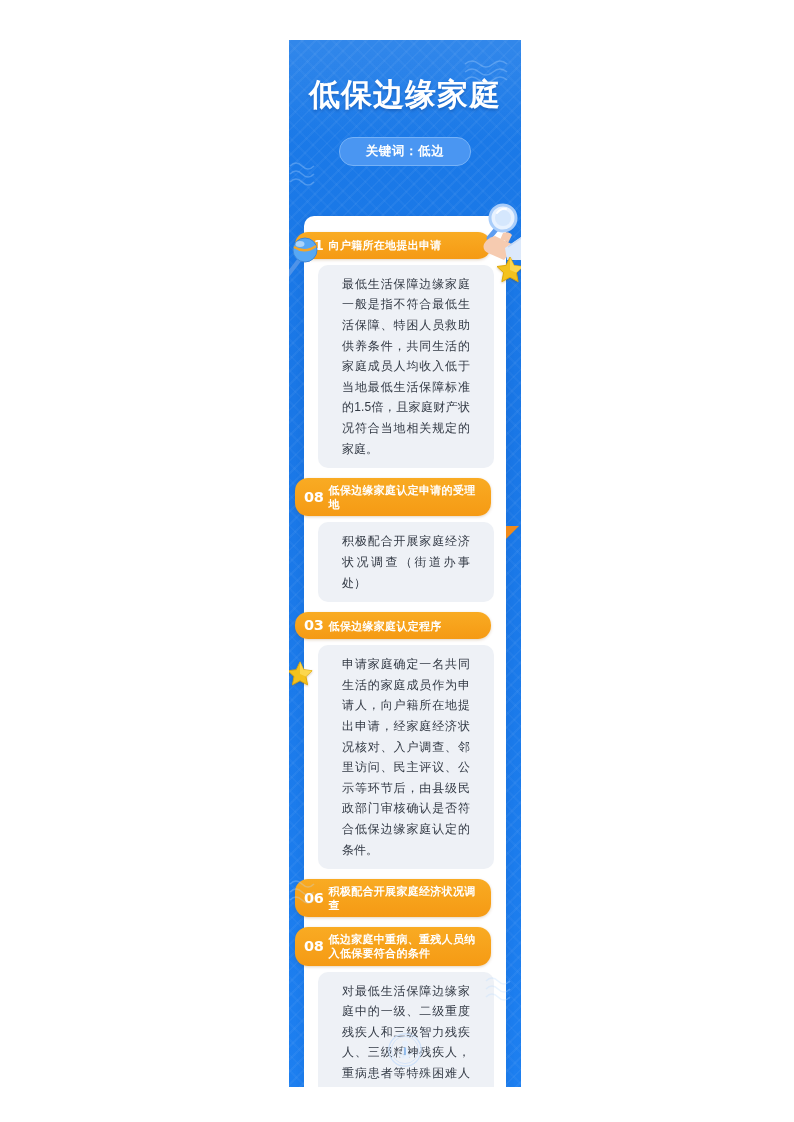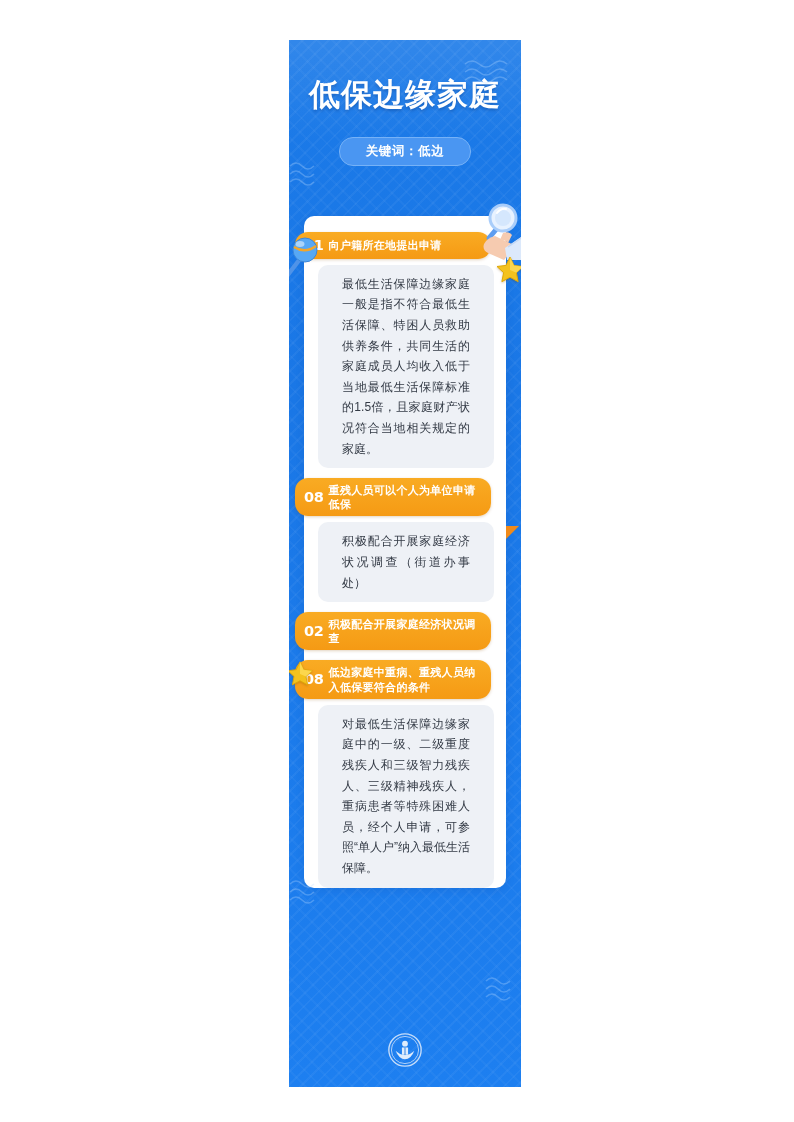--- a/index.html
+++ b/index.html
@@ -230,32 +230,39 @@
       <div class="sec-head">
         <span class="sec-num">01</span>
         <span class="sec-title">向户籍所在地提出申请</span>
       </div>
       <div class="sec-body">最低生活保障边缘家庭一般是指不符合最低生活保障、特困人员救助供养条件，共同生活的家庭成员人均收入低于当地最低生活保障标准的1.5倍，且家庭财产状况符合当地相关规定的家庭。</div>
     </div>
 
     <div class="section">
       <div class="sec-head">
         <span class="sec-num">08</span>
-        <span class="sec-title">重残人员可以个人为单位申请低保</span>
+        <span class="sec-title">低保边缘家庭认定申请的受理地</span>
       </div>
       <div class="sec-body">积极配合开展家庭经济状况调查（街道办事处）</div>
     </div>
 
-
-    <div class="section">
-    </div>
-
-    <div class="section">
-      <div class="sec-head">
-        <span class="sec-num">02</span>
+    <div class="section">
+      <div class="sec-head">
+        <span class="sec-num">03</span>
+        <span class="sec-title">低保边缘家庭认定程序</span>
+      </div>
+      <div class="sec-body">申请家庭确定一名共同生活的家庭成员作为申请人，向户籍所在地提出申请，经家庭经济状况核对、入户调查、邻里访问、民主评议、公示等环节后，由县级民政部门审核确认是否符合低保边缘家庭认定的条件。</div>
+    </div>
+
+    <div class="section">
+    </div>
+
+    <div class="section">
+      <div class="sec-head">
+        <span class="sec-num">06</span>
         <span class="sec-title">积极配合开展家庭经济状况调查</span>
       </div>
     </div>
 
     <div class="section">
       <div class="sec-head">
         <span class="sec-num">08</span>
         <span class="sec-title">低边家庭中重病、重残人员纳入低保要符合的条件</span>
       </div>
       <div class="sec-body">对最低生活保障边缘家庭中的一级、二级重度残疾人和三级智力残疾人、三级精神残疾人，重病患者等特殊困难人员，经个人申请，可参照“单人户”纳入最低生活保障。</div>

